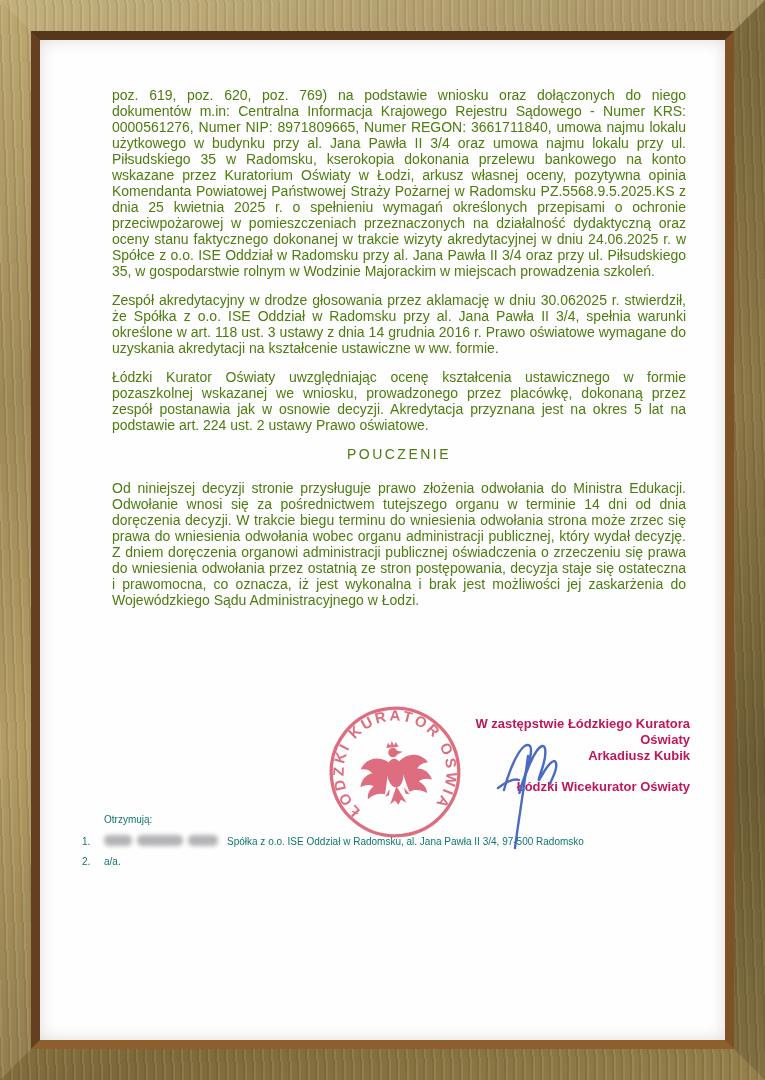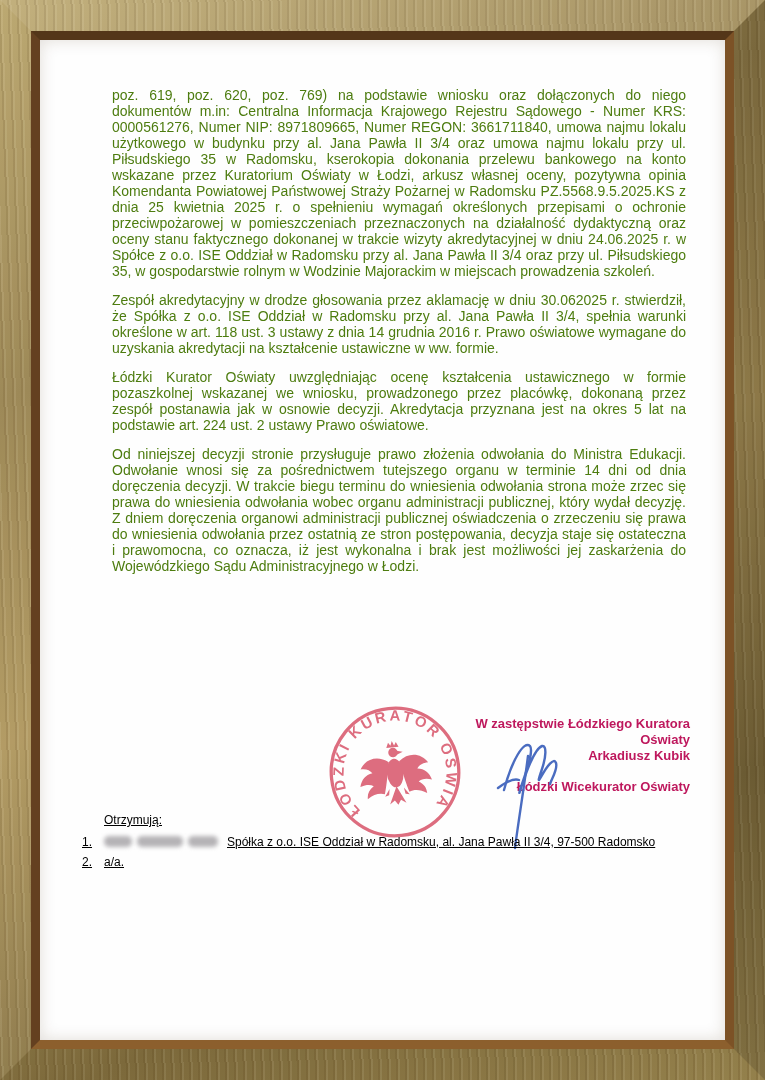--- a/index.html
+++ b/index.html
@@ -33,21 +33,21 @@
   
   .sig-text{position:absolute;left:390px;top:676px;width:260px;text-align:right;
       color:#be185d;font-size:13px;line-height:16px;font-weight:700;}
   .sig-title{margin-top:15px;}
 
   
   .scribble{position:absolute;left:448px;top:688px;width:110px;height:130px;}
 
   
   .distribution{position:absolute;left:42px;top:770px;right:39px;
-      font-size:12px;line-height:20px;color:#000000;text-decoration:underline;}
+      font-size:10px;line-height:20px;color:#0f766e;}
   .dist-label{margin-left:22px;margin-bottom:2px;}
   .dist-row{display:flex;}
   .dist-row .num{width:22px;flex:0 0 22px;}
   .blob{display:inline-block;height:11px;background:#b5b3b6;border-radius:5px;
       filter:blur(2px);vertical-align:-1px;margin-right:5px;}
   .b1{width:28px;} .b2{width:46px;} .b3{width:30px;margin-right:9px;}
 </style>
 </head>
 <body>
 
@@ -55,20 +55,21 @@
   <div class="frame">
     <div class="frame-shade"></div>
     <div class="lip"></div>
 
     <div class="paper">
 
       <div class="content">
         <p>poz. 619, poz. 620, poz.  769) na podstawie wniosku oraz dołączonych do niego dokumentów m.in: Centralna Informacja Krajowego Rejestru Sądowego - Numer KRS: 0000561276, Numer NIP: 8971809665, Numer REGON: 3661711840, umowa najmu lokalu użytkowego w budynku przy al. Jana Pawła II 3/4 oraz umowa najmu lokalu przy ul. Piłsudskiego 35 w Radomsku, kserokopia dokonania przelewu bankowego na konto wskazane przez Kuratorium Oświaty w Łodzi, arkusz własnej oceny, pozytywna opinia Komendanta Powiatowej Państwowej Straży Pożarnej w Radomsku PZ.5568.9.5.2025.KS z dnia 25 kwietnia 2025 r. o spełnieniu wymagań określonych  przepisami o ochronie przeciwpożarowej w pomieszczeniach przeznaczonych na działalność dydaktyczną oraz oceny stanu faktycznego dokonanej w trakcie wizyty akredytacyjnej w dniu 24.06.2025 r. w Spółce z o.o. ISE Oddział w Radomsku przy al. Jana Pawła II 3/4 oraz przy ul. Piłsudskiego 35, w gospodarstwie rolnym w Wodzinie Majorackim w miejscach prowadzenia szkoleń.</p>
         <p>Zespół akredytacyjny w drodze głosowania przez aklamację w dniu 30.062025 r. stwierdził, że Spółka z o.o. ISE Oddział w Radomsku przy al. Jana Pawła II 3/4, spełnia warunki określone w art. 118 ust. 3 ustawy z dnia 14 grudnia 2016 r. Prawo oświatowe wymagane do uzyskania akredytacji na kształcenie ustawiczne w ww. formie.</p>
         <p>Łódzki Kurator Oświaty uwzględniając ocenę kształcenia ustawicznego w formie pozaszkolnej wskazanej we wniosku, prowadzonego przez placówkę, dokonaną przez zespół postanawia jak w osnowie decyzji. Akredytacja przyznana jest na okres 5 lat na podstawie art. 224 ust. 2 ustawy Prawo oświatowe.</p>
+        <div class="heading">POUCZENIE</div>
         <p>Od niniejszej decyzji stronie przysługuje prawo złożenia odwołania do Ministra Edukacji. Odwołanie wnosi się za pośrednictwem tutejszego organu  w terminie 14 dni od dnia doręczenia decyzji. W trakcie biegu terminu do wniesienia odwołania strona może zrzec się prawa do wniesienia odwołania wobec organu administracji publicznej, który wydał decyzję. Z dniem doręczenia organowi administracji publicznej oświadczenia o zrzeczeniu się prawa do wniesienia odwołania przez ostatnią ze stron postępowania, decyzja staje się ostateczna i prawomocna, co oznacza, iż jest wykonalna i brak jest możliwości jej zaskarżenia do Wojewódzkiego Sądu Administracyjnego w Łodzi.</p>
       </div>
 
       <div class="stamp">
         <svg viewBox="0 0 140 140" xmlns="http://www.w3.org/2000/svg">
           <defs>
             <path id="ringPath" d="M 34.6 105.4 A 50 50 0 1 1 105.4 105.4" fill="none"></path>
           </defs>
           <circle cx="70" cy="70" r="62" fill="none" stroke="#d95a6e" stroke-width="3.2"></circle>
           <text font-size="14.5" font-weight="700" letter-spacing="2.6" fill="#d95a6e" font-family="Liberation Sans, sans-serif">

